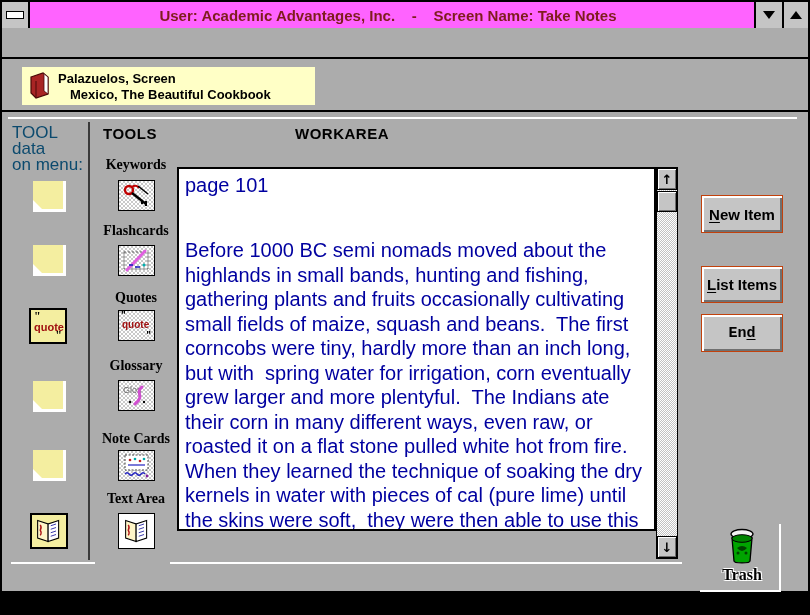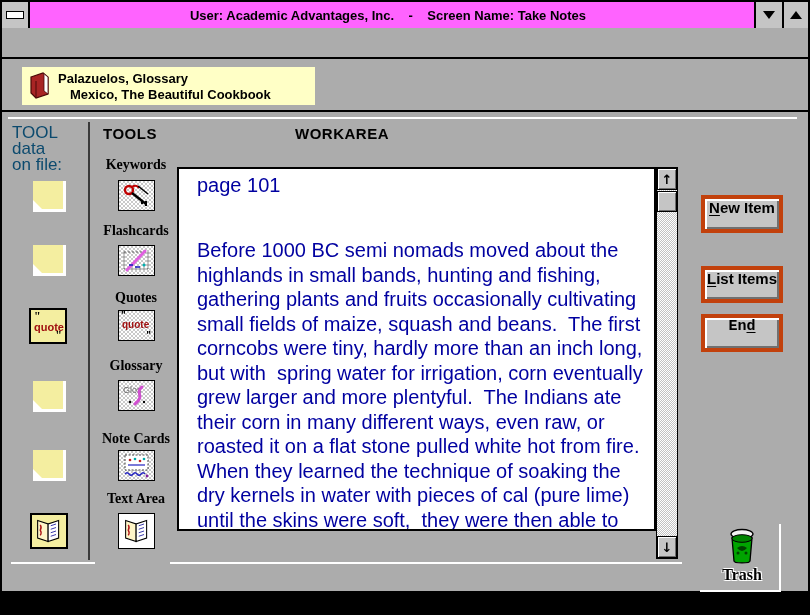--- a/index.html
+++ b/index.html
@@ -8,21 +8,21 @@
   .abs{position:absolute;}
   #window{position:absolute;left:0;top:0;width:810px;height:593px;background:#ACACAC;
           border:2px solid #000;box-sizing:border-box;}
 
   
   .titlebar{left:0;top:0;width:806px;height:26px;background:#FF63FF;}
   .sysbtn{left:0;top:0;width:28px;height:26px;background:#C5C5C5;border-right:2px solid #000;
           box-sizing:border-box;display:flex;align-items:center;justify-content:center;}
   .sysdash{width:16px;height:6px;background:#fff;border:1px solid #000;}
   .titletext{left:0;top:0;width:772px;height:26px;display:flex;align-items:center;justify-content:center;
-             font-weight:bold;font-size:13px;color:#000000;white-space:pre;}
+             font-weight:bold;font-size:15px;color:#7f1d1d;white-space:pre;}
   .capbtn{top:0;height:26px;background:#C5C5C5;border-left:2px solid #000;box-sizing:border-box;
           display:flex;align-items:center;justify-content:center;}
   .tri-dn{width:0;height:0;border-left:6px solid transparent;border-right:6px solid transparent;border-top:8px solid #000;}
   .tri-up{width:0;height:0;border-left:6px solid transparent;border-right:6px solid transparent;border-bottom:8px solid #000;}
 
   
   .menubar{left:0;top:40px;width:806px;height:29px;background:#00A400;border-bottom:2px solid #000;
            box-sizing:border-box;display:flex;align-items:center;gap:17px;padding-left:10px;margin-top:23px;}
   .menuitem{font-weight:bold;font-size:15px;color:#000;cursor:default;}
   .u{text-decoration:underline;text-underline-offset:2px;}
@@ -54,36 +54,36 @@
              background:repeating-conic-gradient(#ffffff 0% 25%,#C9C9C9 0% 50%) 0 0/4px 4px;
              display:flex;align-items:center;justify-content:center;}
   .tool-icon.whitebg{background:#fff;}
   .q-icon{position:relative;width:100%;height:100%;}
   .q-icon .qm1{position:absolute;left:2px;top:-1px;font-size:10px;font-weight:bold;color:#000;}
   .q-icon .qm2{position:absolute;right:3px;bottom:-1px;font-size:10px;font-weight:bold;color:#000;}
   .q-icon .qw{position:absolute;left:3px;top:8px;font-size:10px;font-weight:bold;color:#A01010;}
 
   
   .textbox{left:175px;top:165px;width:479px;height:364px;background:#fff;border:2px solid #000;
-           box-sizing:border-box;padding:4px 4px 0 18px;overflow:hidden;cursor:text;}
+           box-sizing:border-box;padding:4px 4px 0 6px;overflow:hidden;cursor:text;}
   .pageline{font-size:20px;color:#0000A0;line-height:25px;}
   .bodytext{margin-top:40px;font-size:20px;color:#0000A0;line-height:24.5px;white-space:pre-wrap;}
   .scrollbar{left:654px;top:165px;width:22px;height:392px;border:1px solid #000;box-sizing:border-box;
              background:repeating-conic-gradient(#ffffff 0% 25%,#C2C2C2 0% 50%) 0 0/2px 2px;}
   .sb-btn{position:absolute;left:0;width:20px;height:22px;background:#C5C5C5;border:1px solid #000;
           box-sizing:border-box;box-shadow:inset 1px 1px 0 #fff,inset -1px -1px 0 #6E6E6E;
           display:flex;align-items:center;justify-content:center;font-weight:bold;font-size:13px;color:#000;
           font-family:"DejaVu Sans",sans-serif;}
   .sb-thumb{position:absolute;left:0;top:23px;width:20px;height:21px;background:#C5C5C5;border:1px solid #000;
           box-sizing:border-box;box-shadow:inset 1px 1px 0 #fff,inset -1px -1px 0 #6E6E6E;}
 
   
-  .btn31{position:absolute;left:699px;width:82px;background:#C5C5C5;border:4px solid #c2410c;
+  .btn31{position:absolute;left:699px;width:82px;background:#C5C5C5;border:1px solid #c2410c;
          box-shadow:inset 2px 2px 0 #fff,inset -2px -2px 0 #707070;box-sizing:border-box;
-         display:flex;justify-content:center;font-weight:bold;font-size:15px;color:#000;
+         display:flex;align-items:center;justify-content:center;font-weight:bold;font-size:15px;color:#000;
          cursor:pointer;}
 
   .trash-label{position:absolute;left:698px;top:564px;width:84px;text-align:center;
                font-family:"Liberation Serif",serif;font-weight:bold;font-size:16px;color:#000;
                text-shadow:1px 1px 0 #fff,-1px 1px 0 #fff,1px -1px 0 #fff;}
 
   .statustext{position:absolute;left:6px;top:568px;font-family:"Liberation Serif",serif;
               font-weight:bold;font-size:16px;color:#000;}
 </style>
 </head>
@@ -114,35 +114,35 @@
       <span class="menuitem"><span></span><span class="u">H</span><span>elp</span></span>
     </div>
 
     <div class="abs infobar">
       <div class="ypanel" style="left:20px;top:8px;width:293px;height:38px;">
         <svg width="24" height="30" style="position:absolute;left:6px;top:3px;" viewBox="0 0 24 30">
           <polygon points="3,7 15,3 20,7 20,24 8,28 3,23" fill="#A82424" stroke="#4A0808" stroke-width="1.2"></polygon>
           <polygon points="15,3 20,7 20,24 16,21 16,5" fill="#fff" stroke="#4A0808" stroke-width="0.8"></polygon>
           <line x1="8" y1="28" x2="8" y2="11" stroke="#4A0808" stroke-width="1"></line>
         </svg>
-        <div class="bookline1">Palazuelos, Glossary</div>
+        <div class="bookline1">Palazuelos, Screen</div>
         <div class="bookline2">Mexico, The Beautiful Cookbook</div>
       </div>
     </div>
 
     <div class="abs hl" style="left:6px;top:115px;width:789px;height:2px;"></div>
     <div class="abs hl" style="left:9px;top:560px;width:84px;height:2px;"></div>
     <div class="abs hl" style="left:168px;top:560px;width:512px;height:2px;"></div>
     <div class="abs hl" style="left:777px;top:522px;width:2px;height:68px;"></div>
     <div class="abs hl" style="left:698px;top:588px;width:81px;height:2px;"></div>
     <div class="abs divider" style="left:86px;top:120px;width:2px;height:438px;"></div>
 
     <div class="abs tooldata-label" style="left:10px;top:123px;width:74px;">
       <div>TOOL data</div>
-      <div>on file:</div>
+      <div>on menu:</div>
     </div>
 
     <div class="note" style="left:31px;top:179px;width:33px;height:31px;">
         <div class="paper"></div>
       </div>
     <div class="note" style="left:31px;top:243px;width:33px;height:31px;">
         <div class="paper"></div>
       </div>
     <div class="notebox" style="left:27px;top:306px;width:38px;height:36px;">
       <span class="q-mark" style="left:3px;top:-1px;">"</span>

